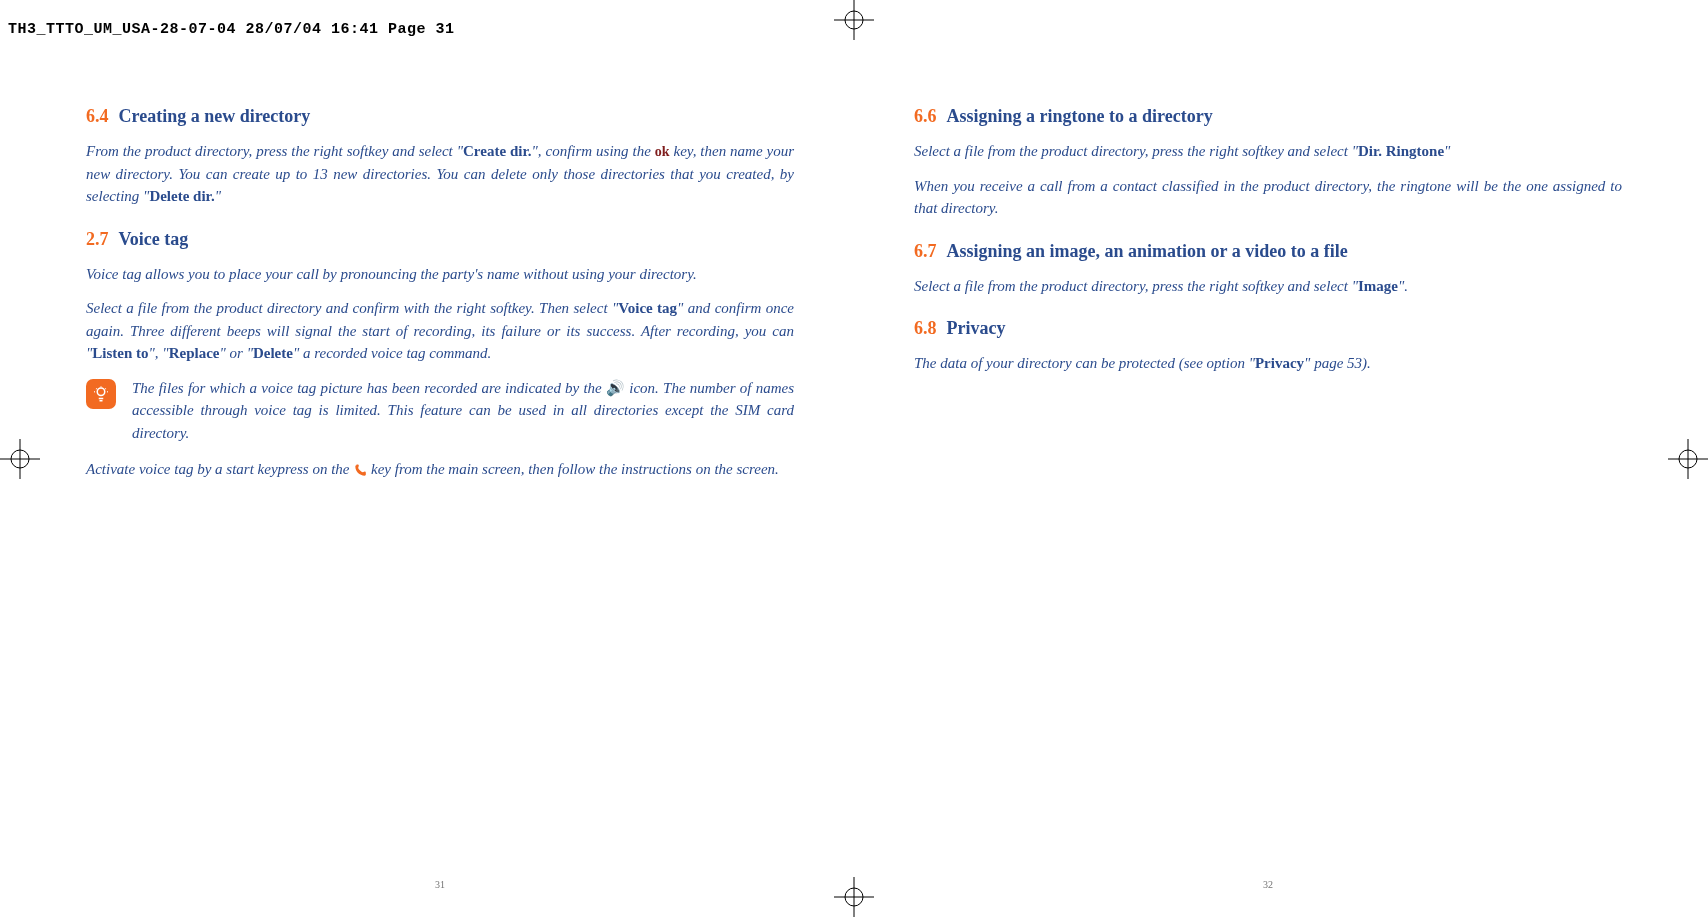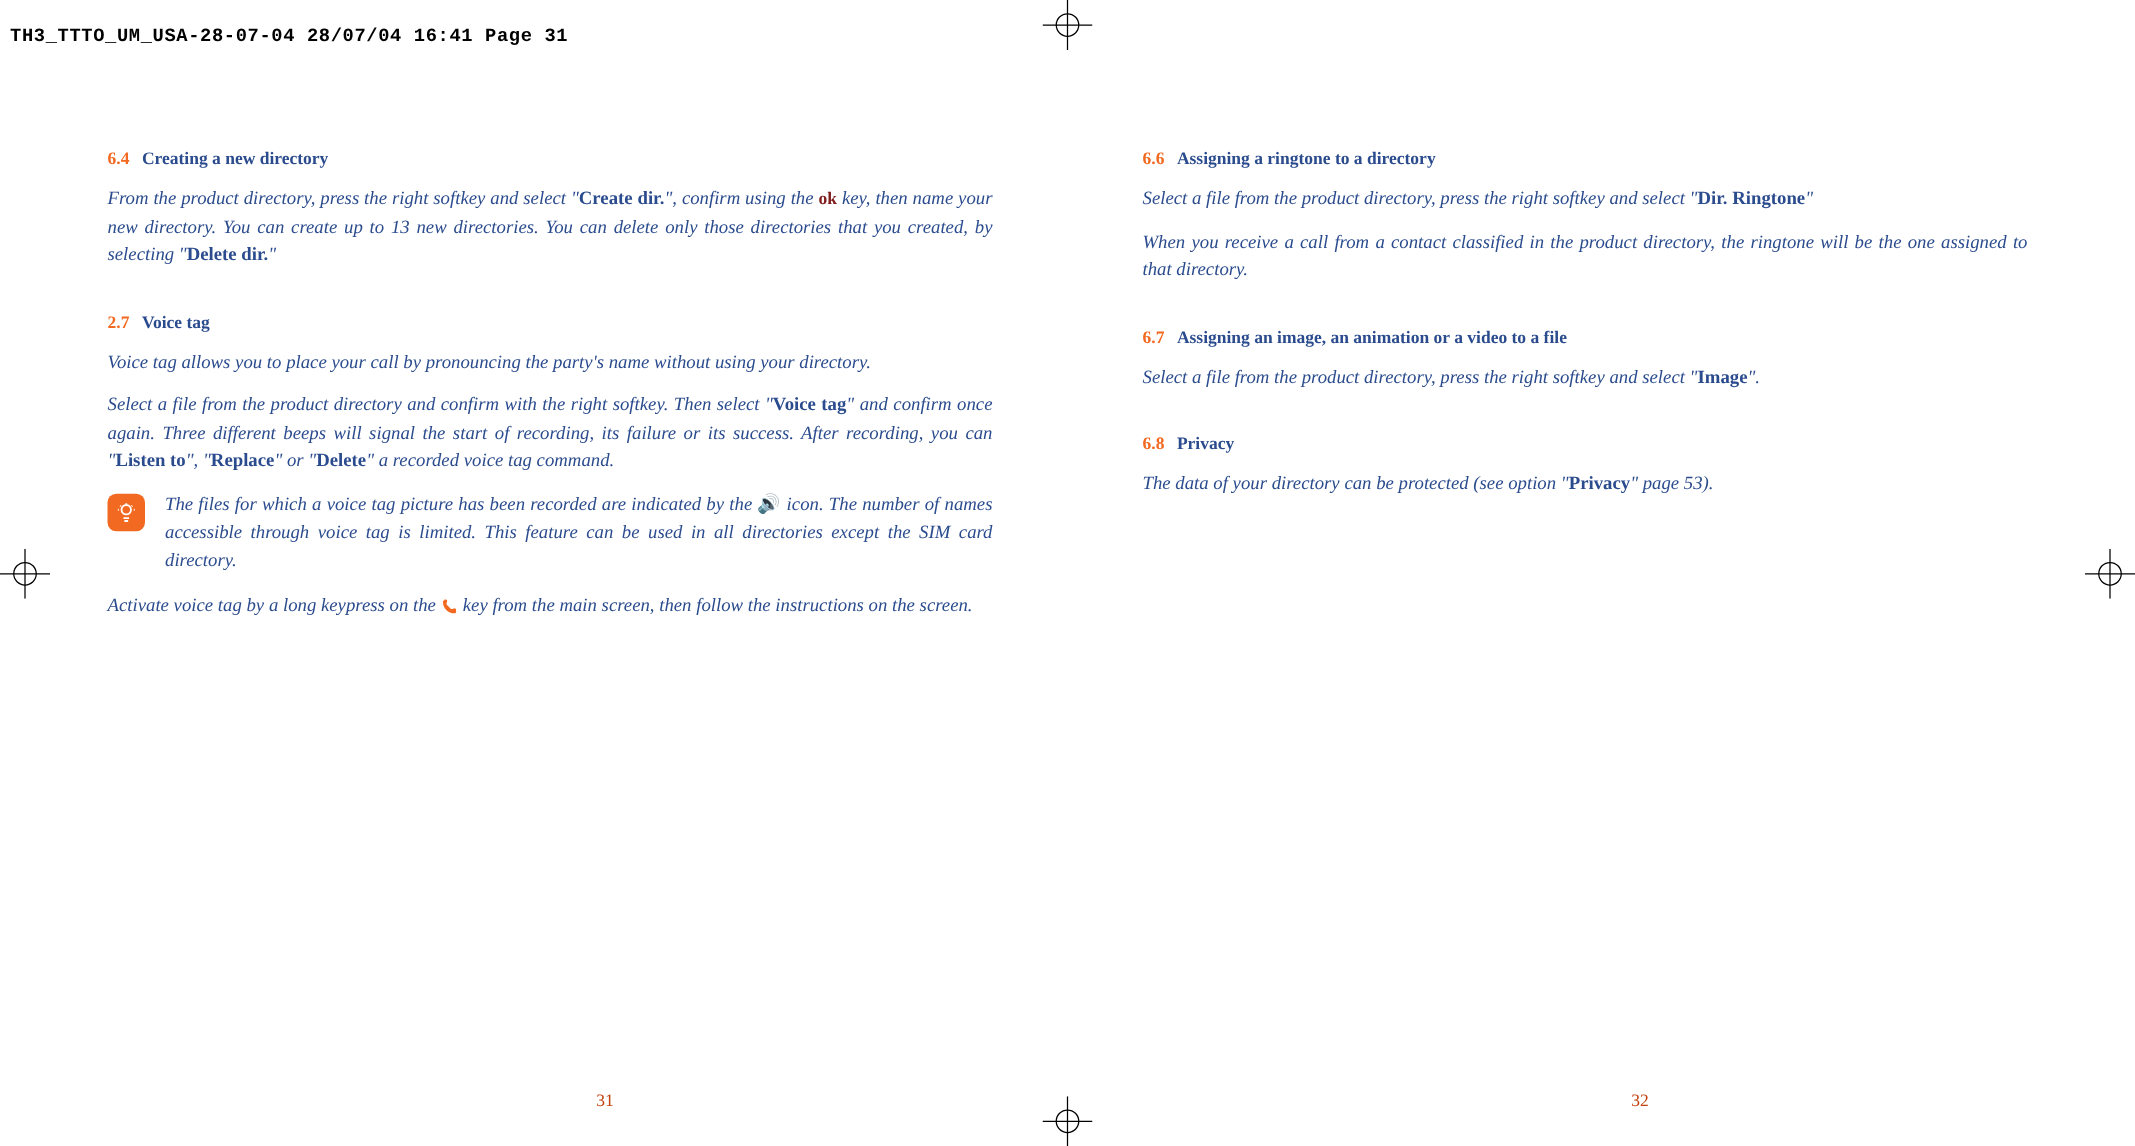--- a/index.html
+++ b/index.html
@@ -74,22 +74,22 @@
     color: #2a4b8d;
     font-style: italic;
   }
   .page p {
     margin: 0 0 12px 0;
     text-align: justify;
   }
   .heading {
     font-style: normal;
     font-weight: bold;
-    font-size: 14px;
-    margin: 32px 0 10px 0;
+    font-size: 18px;
+    margin: 18px 0 10px 0;
     color: #2a4b8d;
   }
   .heading .num {
     color: #f26a21;
     font-weight: bold;
     margin-right: 10px;
   }
   .bold {
     font-weight: bold;
     font-style: normal;
@@ -130,24 +130,23 @@
   }
   .speaker-icon {
     font-style: normal;
     color: #2a4b8d;
   }
   .page-num {
     position: absolute;
     bottom: -55px;
     left: 50%;
     transform: translateX(-50%);
-    font-size: 14px;
-    color: #c2410c;
-    font-style: normal;
-    margin-left: 44px;
+    font-size: 10px;
+    color: #737373;
+    font-style: normal;
   }
 </style>
 </head>
 <body>
 
 <div class="header-strip">TH3_TTTO_UM_USA-28-07-04  28/07/04  16:41  Page 31</div>
 
 <div class="reg reg-top">
   <svg width="40" height="40">
       <line x1="20" y1="0" x2="20" y2="40" stroke="#000" stroke-width="1"></line>
@@ -203,21 +202,21 @@
             <path d="M9 18h6M10 21h4"></path>
             <path d="M12 2v1M4 9H3M21 9h-1M5.6 4.6l.7.7M18.4 4.6l-.7.7"></path>
         </svg>
       </div>
       <div class="tip-text">
         <span>The files for which a voice tag picture has been recorded are indicated by the </span><span class="speaker-icon">🔊</span><span> icon. The number of names accessible through voice tag is limited. This feature can be used in all directories except the SIM card directory.</span>
       </div>
     </div>
 
     <p>
-      <span>Activate voice tag by a long keypress on the </span><span class="callkey">
+      <span>Activate voice tag by a start keypress on the </span><span class="callkey">
         <svg style="display:inline-block;vertical-align:middle" width="14" height="14" viewBox="0 0 24 24" fill="#f26a21">
             <path d="M6 2c-1 0-2 1-2 2 0 9 7 16 16 16 1 0 2-1 2-2v-3c0-1-1-2-2-2l-3 1c-1 0-2 0-3-1l-4-4c-1-1-1-2-1-3l1-3c0-1-1-2-2-2H6z"></path>
           </svg>
       </span><span> key from the main screen, then follow the instructions on the screen.</span>
     </p>
 
     <div class="page-num">31</div>
   </div>
 
   <div class="page">

